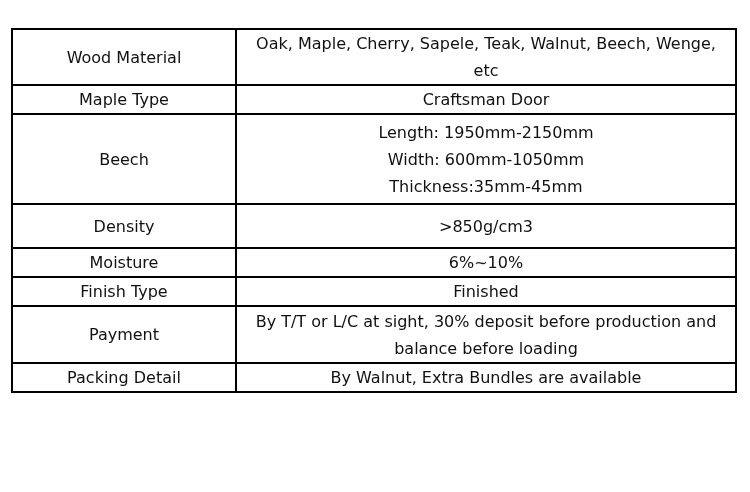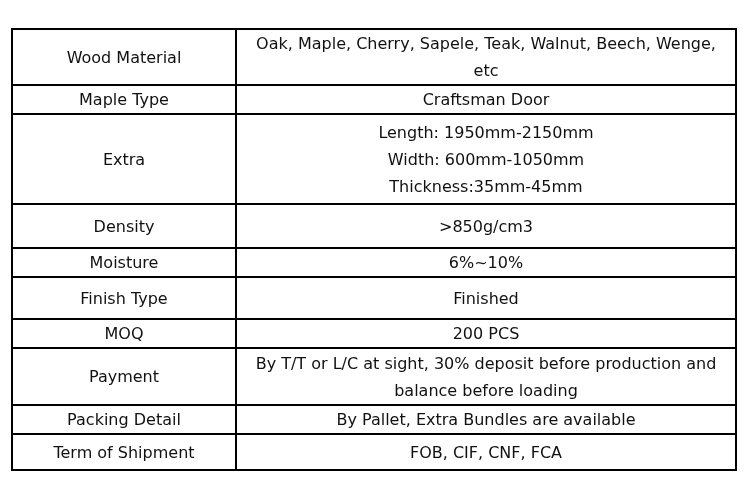--- a/index.html
+++ b/index.html
@@ -63,64 +63,52 @@
         <div class="vline">etc</div>
       </td>
     </tr>
     <tr style="height:28px">
       <td class="label">Maple Type</td>
       <td class="value">
         <div class="vline">Craftsman Door</div>
       </td>
     </tr>
     <tr style="height:90px">
-      <td class="label">Extra</td>
+      <td class="label">Beech</td>
       <td class="value">
         <div class="vline">Length: 1950mm-2150mm</div>
         <div class="vline">Width: 600mm-1050mm</div>
         <div class="vline">Thickness:35mm-45mm</div>
       </td>
     </tr>
     <tr style="height:44px">
       <td class="label">Density</td>
       <td class="value">
         <div class="vline">&gt;850g/cm3</div>
       </td>
     </tr>
     <tr style="height:18px">
       <td class="label">Moisture</td>
       <td class="value">
         <div class="vline">6%~10%</div>
       </td>
     </tr>
-    <tr style="height:42px">
+    <tr style="height:29px">
       <td class="label">Finish Type</td>
       <td class="value">
         <div class="vline">Finished</div>
-      </td>
-    </tr>
-    <tr style="height:28px">
-      <td class="label">MOQ</td>
-      <td class="value">
-        <div class="vline">200 PCS</div>
       </td>
     </tr>
     <tr style="height:57px">
       <td class="label va-top">Payment</td>
       <td class="value value-left">
         <div class="vline">By T/T or L/C at sight, 30% deposit before production and</div>
         <div class="vline">balance before loading</div>
       </td>
     </tr>
     <tr style="height:14px">
       <td class="label">Packing Detail</td>
       <td class="value">
-        <div class="vline">By Pallet, Extra Bundles are available</div>
-      </td>
-    </tr>
-    <tr style="height:36px">
-      <td class="label">Term of Shipment</td>
-      <td class="value">
-        <div class="vline">FOB, CIF, CNF, FCA</div>
+        <div class="vline">By Walnut, Extra Bundles are available</div>
       </td>
     </tr>
   </tbody>
 </table>
 
 </body></html>

